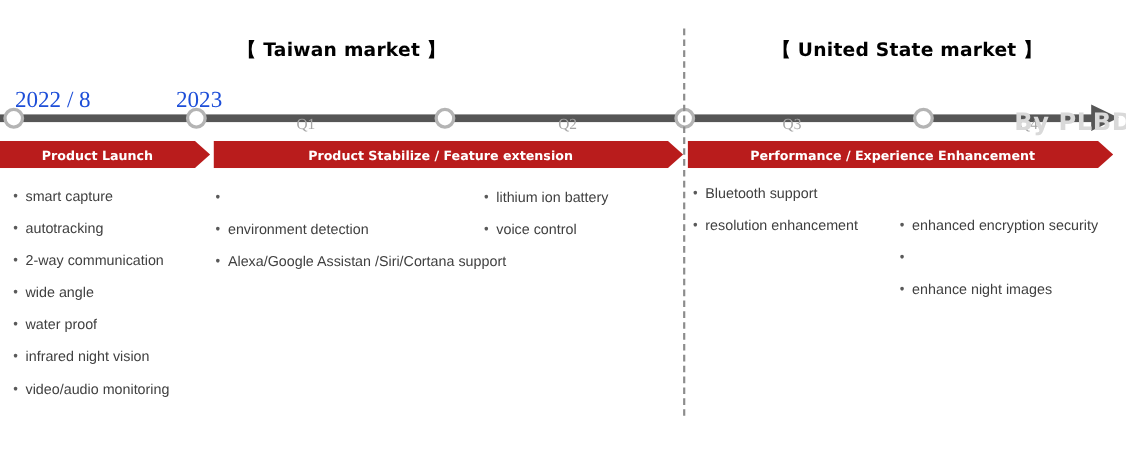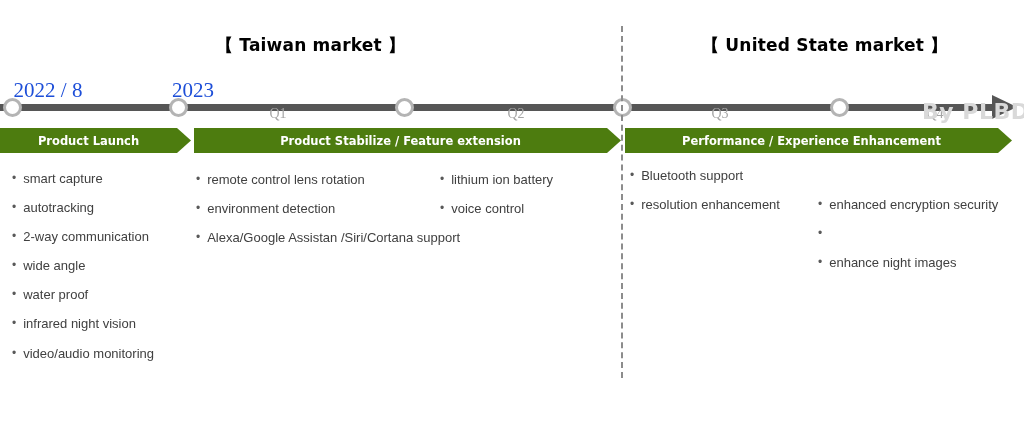--- a/index.html
+++ b/index.html
@@ -82,21 +82,21 @@
     font-size: 14px;
     top: 86px;
     margin-top: 20px;
   }
 
   
   .phase-band {
     position: absolute;
     top: 128px;
     height: 25px;
-    background: #4d7c0f;
+    background: #b91c1c;
     display: flex;
     align-items: center;
     justify-content: center;
     color: #ffffff;
     font-family: "DejaVu Sans", sans-serif;
     font-weight: bold;
     font-size: 11.5px;
     white-space: nowrap;
     box-sizing: border-box;
   }
@@ -167,21 +167,21 @@
   <div class="axis-line"></div>
   <div class="axis-arrow"></div>
 
   <div class="axis-marker" style="left:3px;"></div>
   <div class="axis-marker" style="left:169px;"></div>
   <div class="axis-marker" style="left:395px;"></div>
   <div class="axis-marker" style="left:613px;"></div>
   <div class="axis-marker" style="left:830px;"></div>
 
   <div class="period-label year" style="left:48px;">2022 / 8</div>
-  <div class="period-label year" style="left:181px;margin-left:12px;">2023</div>
+  <div class="period-label year" style="left:181px;">2023</div>
   <div class="period-label quarter" style="left:278px;">Q1</div>
   <div class="period-label quarter" style="left:516px;">Q2</div>
   <div class="period-label quarter" style="left:720px;">Q3</div>
   <div class="period-label quarter" style="left:935px;">Q4</div>
 
   <div class="phase-band chevron" style="left:0px; width:191px;">Product Launch</div>
   <div class="phase-band chevron" style="left:194px; width:427px;">Product Stabilize / Feature extension</div>
   <div class="phase-band chevron" style="left:625px; width:387px;">Performance / Experience Enhancement</div>
 
   <div class="divider"></div>
@@ -213,21 +213,20 @@
       </div>
     <div class="bullet-item">
         <span class="bullet-dot">•</span>
         <span>video/audio monitoring</span>
       </div>
   </div>
 
   <div class="bullet-col" id="col-stabilize-a">
     <div class="bullet-item">
         <span class="bullet-dot">•</span>
-        <span>remote control lens rotation</span>
       </div>
     <div class="bullet-item">
         <span class="bullet-dot">•</span>
         <span>environment detection</span>
       </div>
     <div class="bullet-item">
         <span class="bullet-dot">•</span>
         <span>Alexa/Google Assistan /Siri/Cortana support</span>
       </div>
   </div>

